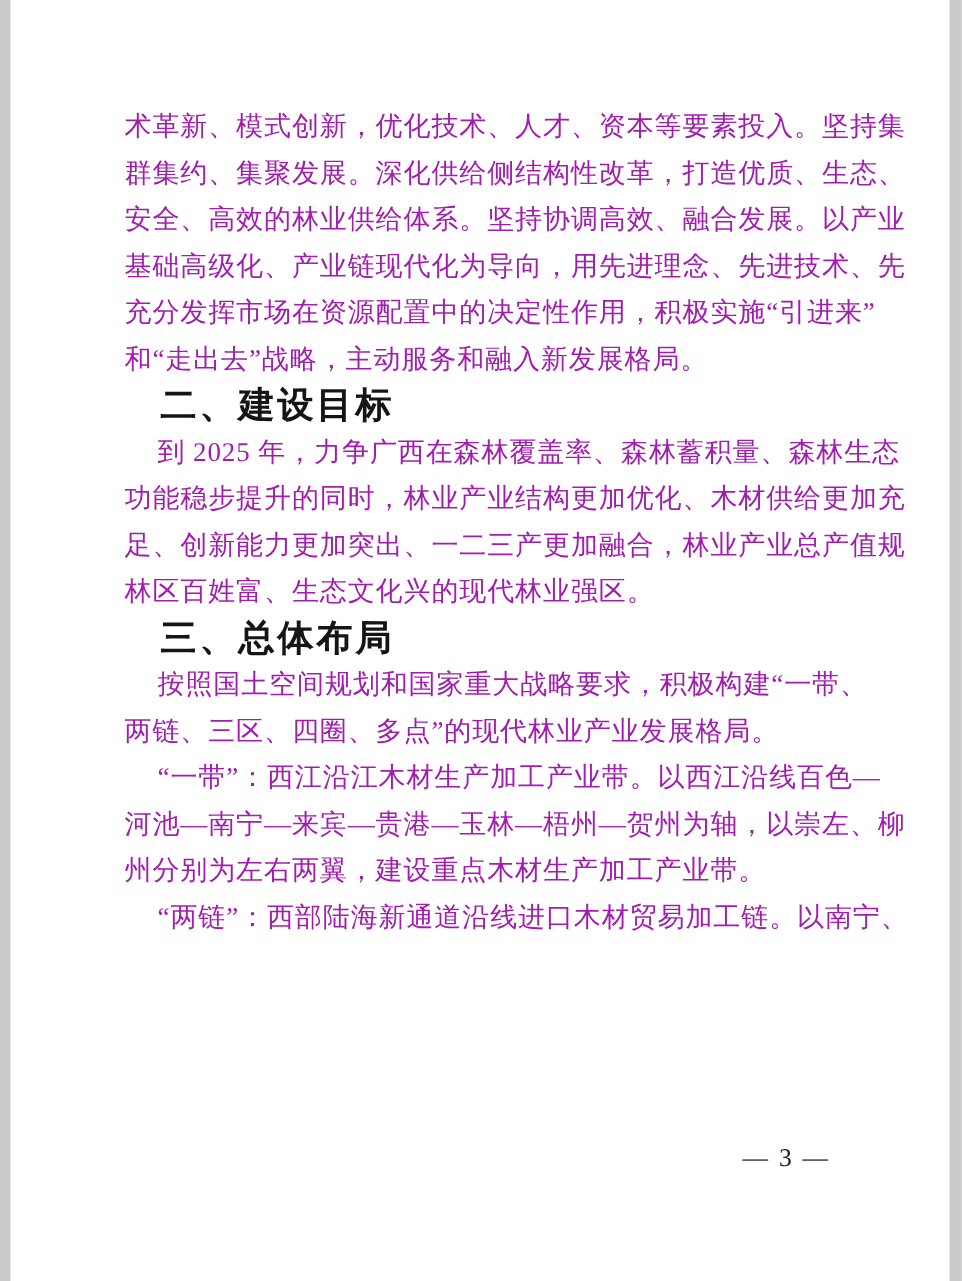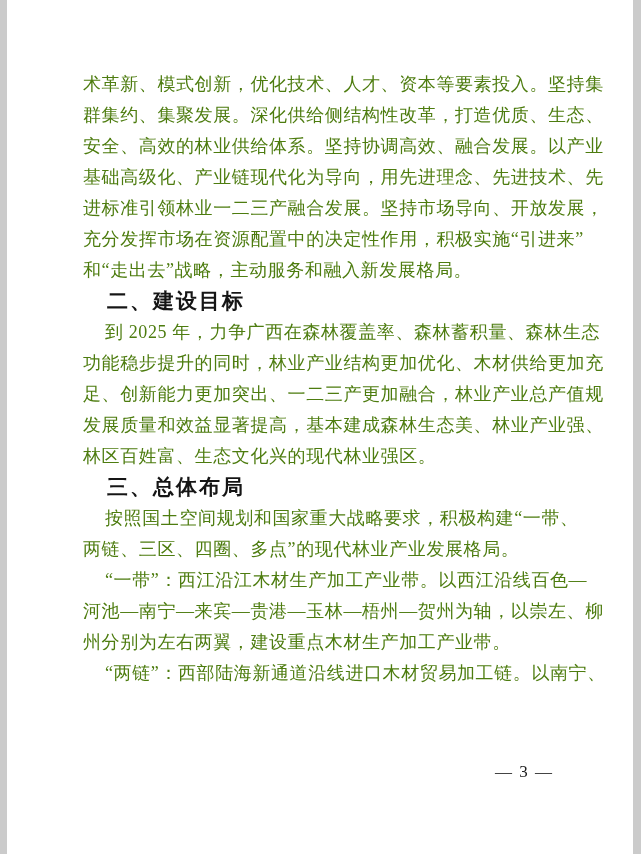--- a/index.html
+++ b/index.html
@@ -30,30 +30,30 @@
     position: absolute;
     left: 76px;
     top: 69px;
     width: 526px;
   }
   .line {
     height: 31px;
     line-height: 31px;
     font-size: 18px;
     letter-spacing: 0.6px;
-    color: #4d7c0f;
+    color: #a21caf;
     white-space: nowrap;
   }
   .line.indent {
     text-indent: 22px;
   }
   .line.heading {
-    font-family: Liberation Serif, serif;
+    font-family: Liberation Sans, sans-serif;
     font-weight: 700;
-    font-size: 21px;
+    font-size: 24px;
     letter-spacing: 2px;
     text-indent: 24px;
     color: #151515;
   }
   .pagenum {
     position: absolute;
     left: 488px;
     top: 756px;
     height: 31px;
     line-height: 31px;
@@ -66,28 +66,26 @@
 </head>
 <body>
 
 <div class="viewer">
   <div class="paper">
     <div class="textblock">
       <div class="line">术革新、模式创新，优化技术、人才、资本等要素投入。坚持集</div>
       <div class="line">群集约、集聚发展。深化供给侧结构性改革，打造优质、生态、</div>
       <div class="line">安全、高效的林业供给体系。坚持协调高效、融合发展。以产业</div>
       <div class="line">基础高级化、产业链现代化为导向，用先进理念、先进技术、先</div>
-      <div class="line">进标准引领林业一二三产融合发展。坚持市场导向、开放发展，</div>
       <div class="line">充分发挥市场在资源配置中的决定性作用，积极实施“引进来”</div>
       <div class="line">和“走出去”战略，主动服务和融入新发展格局。</div>
       <div class="line heading">二、建设目标</div>
       <div class="line indent">到 2025 年，力争广西在森林覆盖率、森林蓄积量、森林生态</div>
       <div class="line">功能稳步提升的同时，林业产业结构更加优化、木材供给更加充</div>
       <div class="line">足、创新能力更加突出、一二三产更加融合，林业产业总产值规</div>
-      <div class="line">发展质量和效益显著提高，基本建成森林生态美、林业产业强、</div>
       <div class="line">林区百姓富、生态文化兴的现代林业强区。</div>
       <div class="line heading">三、总体布局</div>
       <div class="line indent">按照国土空间规划和国家重大战略要求，积极构建“一带、</div>
       <div class="line">两链、三区、四圈、多点”的现代林业产业发展格局。</div>
       <div class="line indent">“一带”：西江沿江木材生产加工产业带。以西江沿线百色—</div>
       <div class="line">河池—南宁—来宾—贵港—玉林—梧州—贺州为轴，以崇左、柳</div>
       <div class="line">州分别为左右两翼，建设重点木材生产加工产业带。</div>
       <div class="line indent">“两链”：西部陆海新通道沿线进口木材贸易加工链。以南宁、</div>
     </div>
     <div class="pagenum">— 3 —</div>

